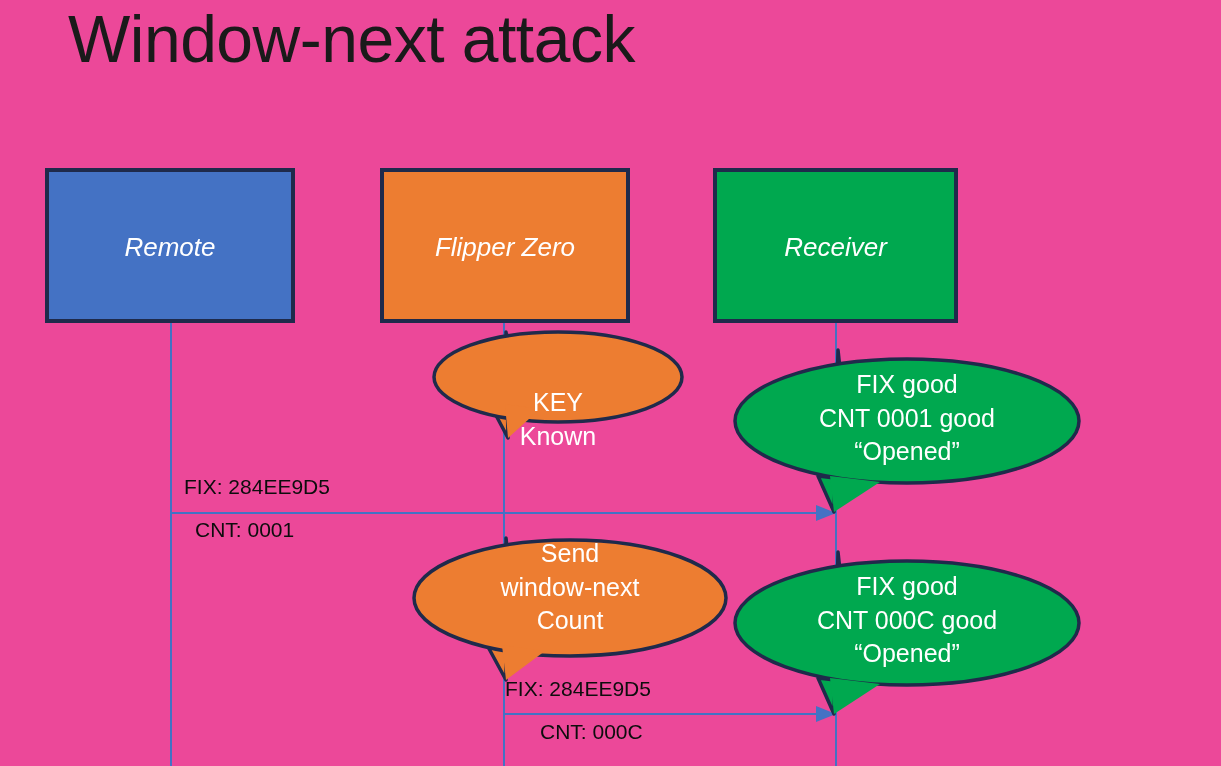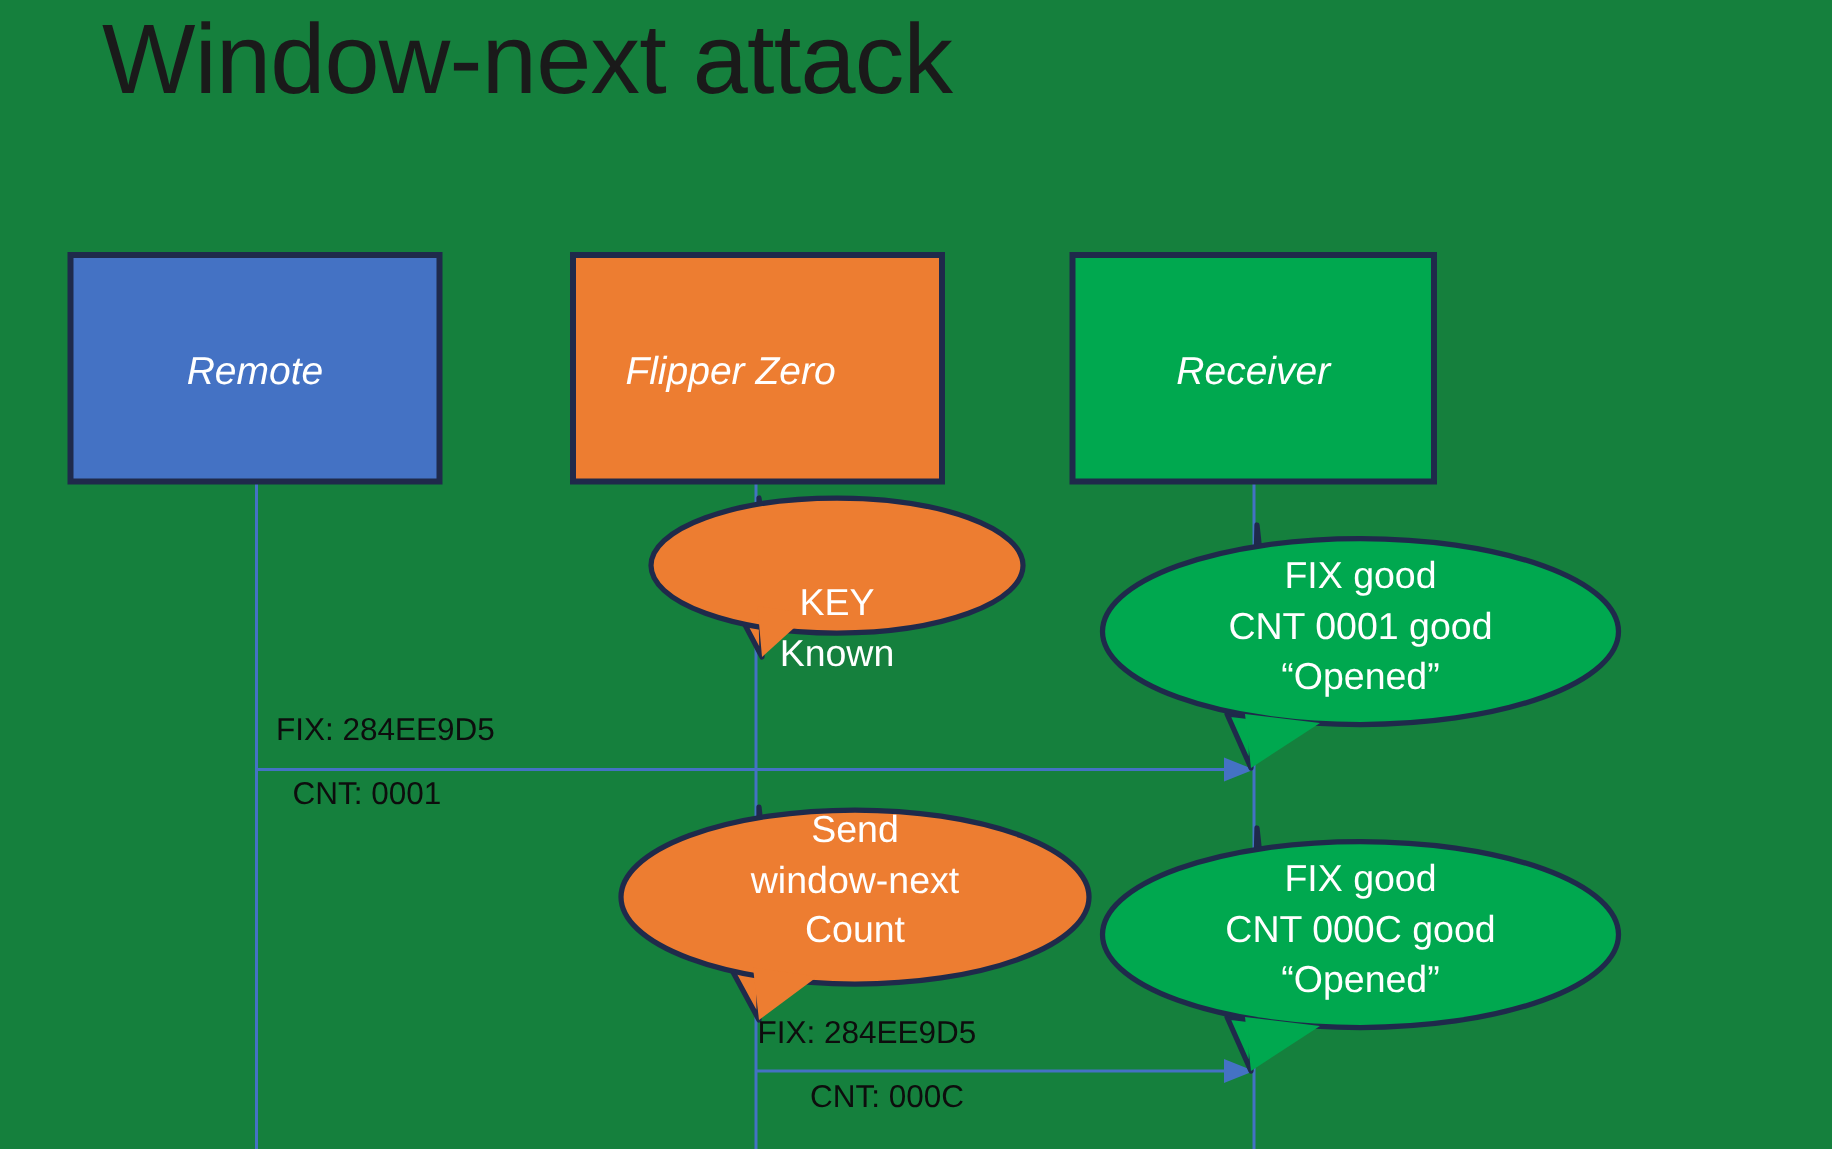--- a/index.html
+++ b/index.html
@@ -7,21 +7,21 @@
     padding: 0;
     background: #ffffff;
   }
   body {
     font-family: "Liberation Sans", sans-serif;
   }
   #slide {
     position: relative;
     width: 1221px;
     height: 766px;
-    background: #15803d;
+    background: #ec4899;
     overflow: hidden;
   }
   #slide-title {
     position: absolute;
     left: 68px;
     top: 5px;
     font-size: 66px;
     font-weight: 300;
     line-height: 1.05;
     color: #1a1a1a;
@@ -120,21 +120,21 @@
                L 852 682
                L 818 678
                L 834 714
                Z" fill="#00A84F" stroke="#1F2A4B" stroke-width="3.5" stroke-linejoin="round"></path>
       <ellipse cx="907" cy="623" rx="172" ry="62" fill="#00A84F" stroke="#1F2A4B" stroke-width="3.5"></ellipse>
       <path d="M 834 714 L 830 678 L 880 684 Z" fill="#00A84F" stroke="none"></path>
     </g>
   </svg>
 
   <div class="actor-label" style="left:47px; top:232px; width:246px;">Remote</div>
-  <div class="actor-label" style="left:364px; top:232px; width:246px;">Flipper Zero</div>
+  <div class="actor-label" style="left:382px; top:232px; width:246px;">Flipper Zero</div>
   <div class="actor-label" style="left:715px; top:232px; width:241px;">Receiver</div>
 
   <div class="bubble-text" style="left:434px; top:340px; width:248px;margin-top:46px;">
     <div>KEY</div>
     <div>Known</div>
   </div>
 
   <div class="bubble-text" style="left:735px; top:368px; width:344px;">
     <div>FIX good</div>
     <div>CNT 0001 good</div>

